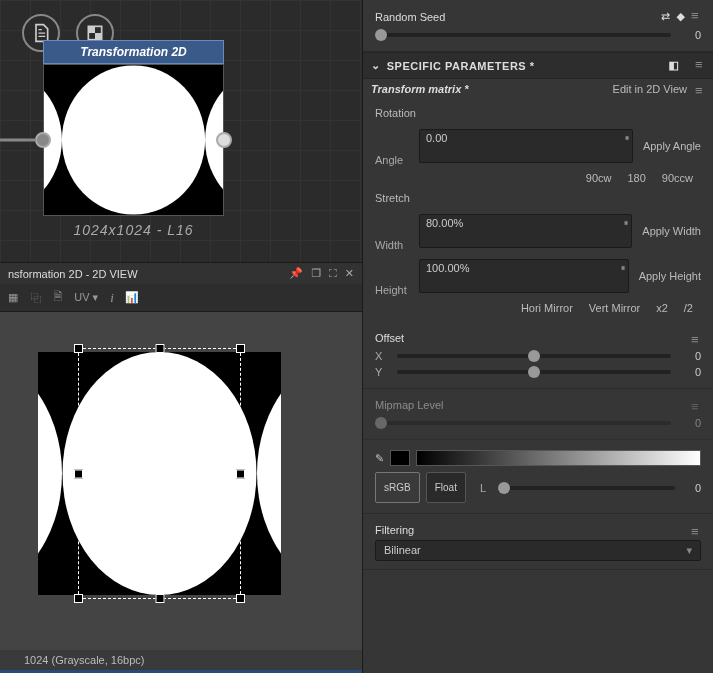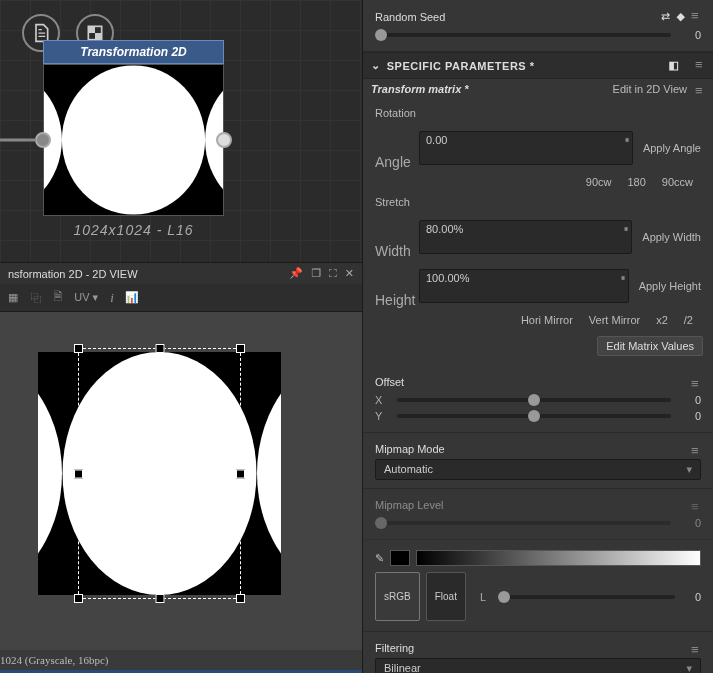--- a/index.html
+++ b/index.html
@@ -22,55 +22,55 @@
 .view-panel { flex: 1; background: #3a3a3a; display: flex; flex-direction: column; border-top: 1px solid #1a1a1a; }
 .view-header { background: #323232; padding: 4px 8px; display: flex; align-items: center; justify-content: space-between; font-size: 11px; color: #ddd; }
 .view-header-icons { display: flex; gap: 8px; }
 .view-header-icons span { cursor: pointer; color: #aaa; }
 .view-toolbar { background: #2d2d2d; padding: 4px 8px; display: flex; align-items: center; gap: 12px; font-size: 11px; color: #999; border-bottom: 1px solid #1a1a1a; }
 .view-canvas { flex: 1; background: #444; position: relative; }
 .canvas-inner { position: absolute; top: 40px; left: 38px; width: 243px; height: 243px; background: #000; }
 .canvas-dashed { position: absolute; top: 36px; left: 78px; width: 163px; height: 251px; border: 1px dashed #fff; }
 .handle { position: absolute; width: 9px; height: 9px; background: #000; border: 1px solid #fff; }
 .handle-circle { position: absolute; top: 50%; left: 50%; transform: translate(-50%, -50%); width: 10px; height: 10px; border: 1.5px solid #fff; border-radius: 50%; }
-.view-status { padding: 4px 0; font-size: 11px; color: #bbb; background: #3a3a3a; font-family: Liberation Serif, serif; }
+.view-status { padding: 4px 24px; font-size: 11px; color: #bbb; background: #3a3a3a; }
 .progress-bar { height: 3px; background: #2a4a7a; }
 
 
 .param-section { padding: 4px 10px; }
 .section-header { display: flex; align-items: center; padding: 6px 8px; background: #2d2d2d; font-size: 11px; font-weight: bold; letter-spacing: 0.5px; color: #ddd; border-top: 1px solid #252525; border-bottom: 1px solid #252525; }
 .section-header .chev { margin-right: 6px; }
 .section-header .spacer { flex: 1; }
 .section-header .hicons { display: flex; gap: 6px; }
 .sub-header { display: flex; align-items: center; padding: 4px 8px; font-size: 11px; font-style: italic; color: #ddd; font-weight: bold; }
 .sub-header .spacer { flex: 1; }
 .sub-link { color: #bbb; font-style: normal; font-weight: normal; margin-right: 8px; }
 .param-label { color: #bbb; font-size: 11px; padding: 4px 0; }
 .param-row { display: flex; align-items: center; padding: 2px 0; gap: 8px; }
-.param-row .lbl { width: 36px; color: #aaa; font-size: 14px; margin-top: 29px; }
+.param-row .lbl { width: 36px; color: #aaa; font-size: 11px; margin-top: 29px; }
 .num-input { background: #2a2a2a; border: 1px solid #1a1a1a; color: #ccc; padding: 2px 6px; font-size: 11px; flex: 1; height: 34px; border-radius: 2px; position: relative; }
 .num-input::after { content: '◂▸'; position: absolute; right: 4px; top: 2px; font-size: 8px; color: #888; letter-spacing: -3px; transform: rotate(90deg); }
 .action-btn { color: #bbb; font-size: 11px; cursor: pointer; padding: 0 2px; }
 .btn-row { display: flex; justify-content: flex-end; gap: 12px; padding: 4px 8px; font-size: 11px; color: #bbb; }
 .edit-btn { background: #444; border: 1px solid #555; color: #ddd; padding: 3px 8px; font-size: 11px; cursor: pointer; border-radius: 2px; }
 .param-block { padding: 6px 12px 8px 12px; border-bottom: 1px solid #2a2a2a; }
 .block-title { font-size: 11px; font-weight: normal; color: #ddd; padding: 4px 0; display: flex; justify-content: space-between; align-items: center; }
 .slider-row { display: flex; align-items: center; gap: 10px; padding: 2px 0; }
 .slider-row .slbl { width: 12px; color: #aaa; font-size: 11px; }
 .slider { flex: 1; height: 4px; background: #222; position: relative; border-radius: 2px; }
 .slider .thumb { position: absolute; width: 12px; height: 12px; background: #999; border-radius: 50%; top: -4px; }
 .slider-val { width: 20px; text-align: right; color: #ccc; font-size: 11px; }
 .select-box { background: #2a2a2a; border: 1px solid #1a1a1a; color: #ccc; padding: 3px 8px; font-size: 11px; width: 100%; border-radius: 2px; display: flex; justify-content: space-between; }
 .select-box::after { content: '▾'; color: #888; }
 .dimmed { opacity: 0.5; }
 .color-row { display: flex; align-items: center; gap: 6px; padding: 4px 0; }
 .eyedrop { color: #bbb; }
 .swatch { width: 20px; height: 16px; background: #000; border: 1px solid #555; }
 .gradient { flex: 1; height: 16px; background: linear-gradient(90deg, #000, #fff); border: 1px solid #555; }
-.toggle-btn { background: #2a2a2a; border: 1px solid #555; color: #ccc; padding: 18px 8px; font-size: 10px; border-radius: 2px; cursor: pointer; }
+.toggle-btn { background: #2a2a2a; border: 1px solid #555; color: #ccc; padding: 9px 8px; font-size: 10px; border-radius: 2px; cursor: pointer; }
 .toggle-btn.active { background: #3a3a3a; border-color: #777; }
 .menu-lines { display: inline-block; width: 10px; height: 8px; }
 .menu-lines::before { content: '≡'; font-size: 13px; color: #888; line-height: 8px; }
 .indent { padding-left: 12px; }
 </style>
 </head>
 <body>
 
 <div class="container">
   <div class="left-panel">
@@ -200,23 +200,20 @@
         <span class="lbl">Height</span>
         <div class="num-input">100.00%</div>
         <span class="action-btn">Apply Height</span>
       </div>
       <div class="btn-row">
         <span class="action-btn">Hori Mirror</span>
         <span class="action-btn">Vert Mirror</span>
         <span class="action-btn">x2</span>
         <span class="action-btn">/2</span>
       </div>
-      <div style="text-align:right;padding:6px 0">
-        <button class="edit-btn">Edit Matrix Values</button>
-      </div>
     </div>
 
     <div class="param-block">
       <div class="block-title">
         <span>Offset</span>
         <span class="menu-lines"></span>
       </div>
       <div class="slider-row">
         <span class="slbl">X</span>
         <div class="slider">
@@ -226,29 +223,20 @@
       </div>
       <div class="slider-row">
         <span class="slbl">Y</span>
         <div class="slider">
             <div class="thumb" style="left:calc(50% - 6px)"></div>
           </div>
         <span class="slider-val">0</span>
       </div>
     </div>
 
-    <div class="param-block">
-      <div class="block-title">
-        <span>Mipmap Mode</span>
-        <span class="menu-lines"></span>
-      </div>
-      <div class="select-box">
-          <span>Automatic</span>
-        </div>
-    </div>
 
     <div class="param-block dimmed">
       <div class="block-title">
         <span>Mipmap Level</span>
         <span class="menu-lines"></span>
       </div>
       <div class="slider-row">
         <div class="slider">
             <div class="thumb" style="left:0"></div>
           </div>

